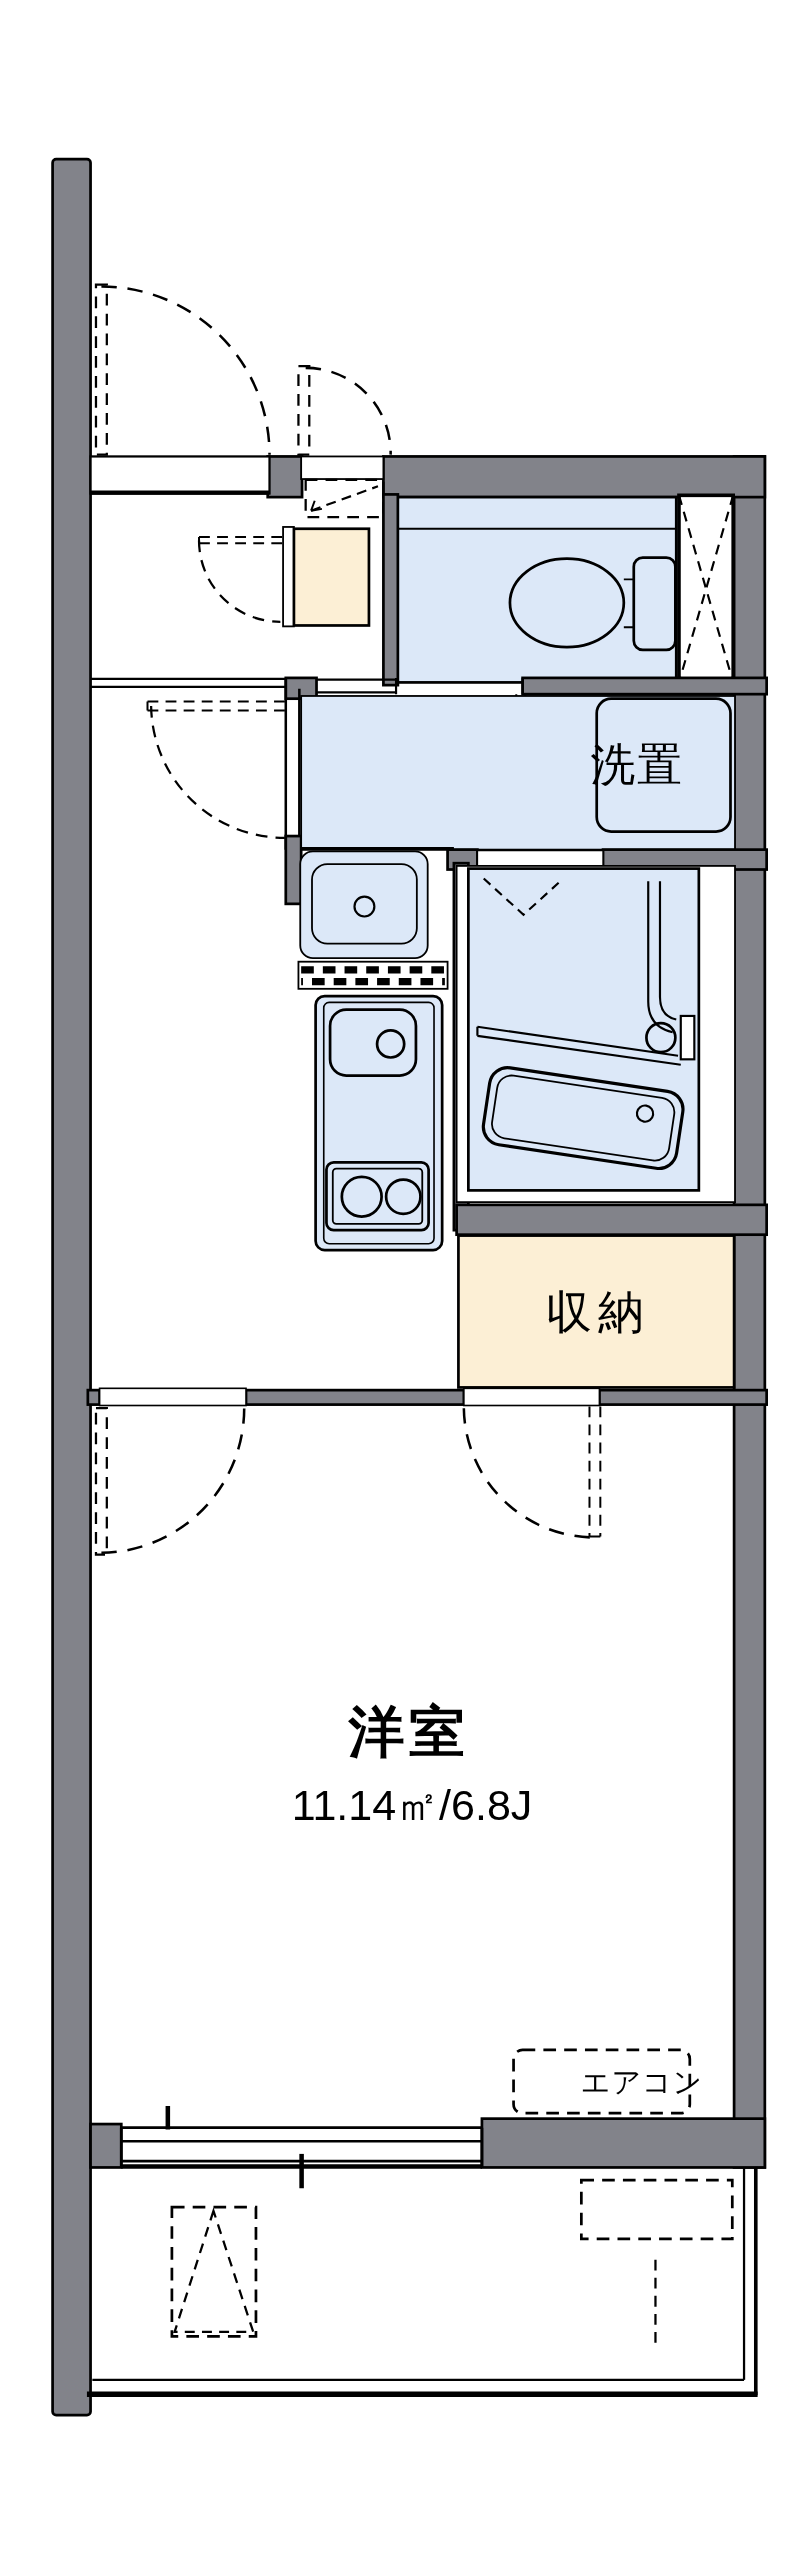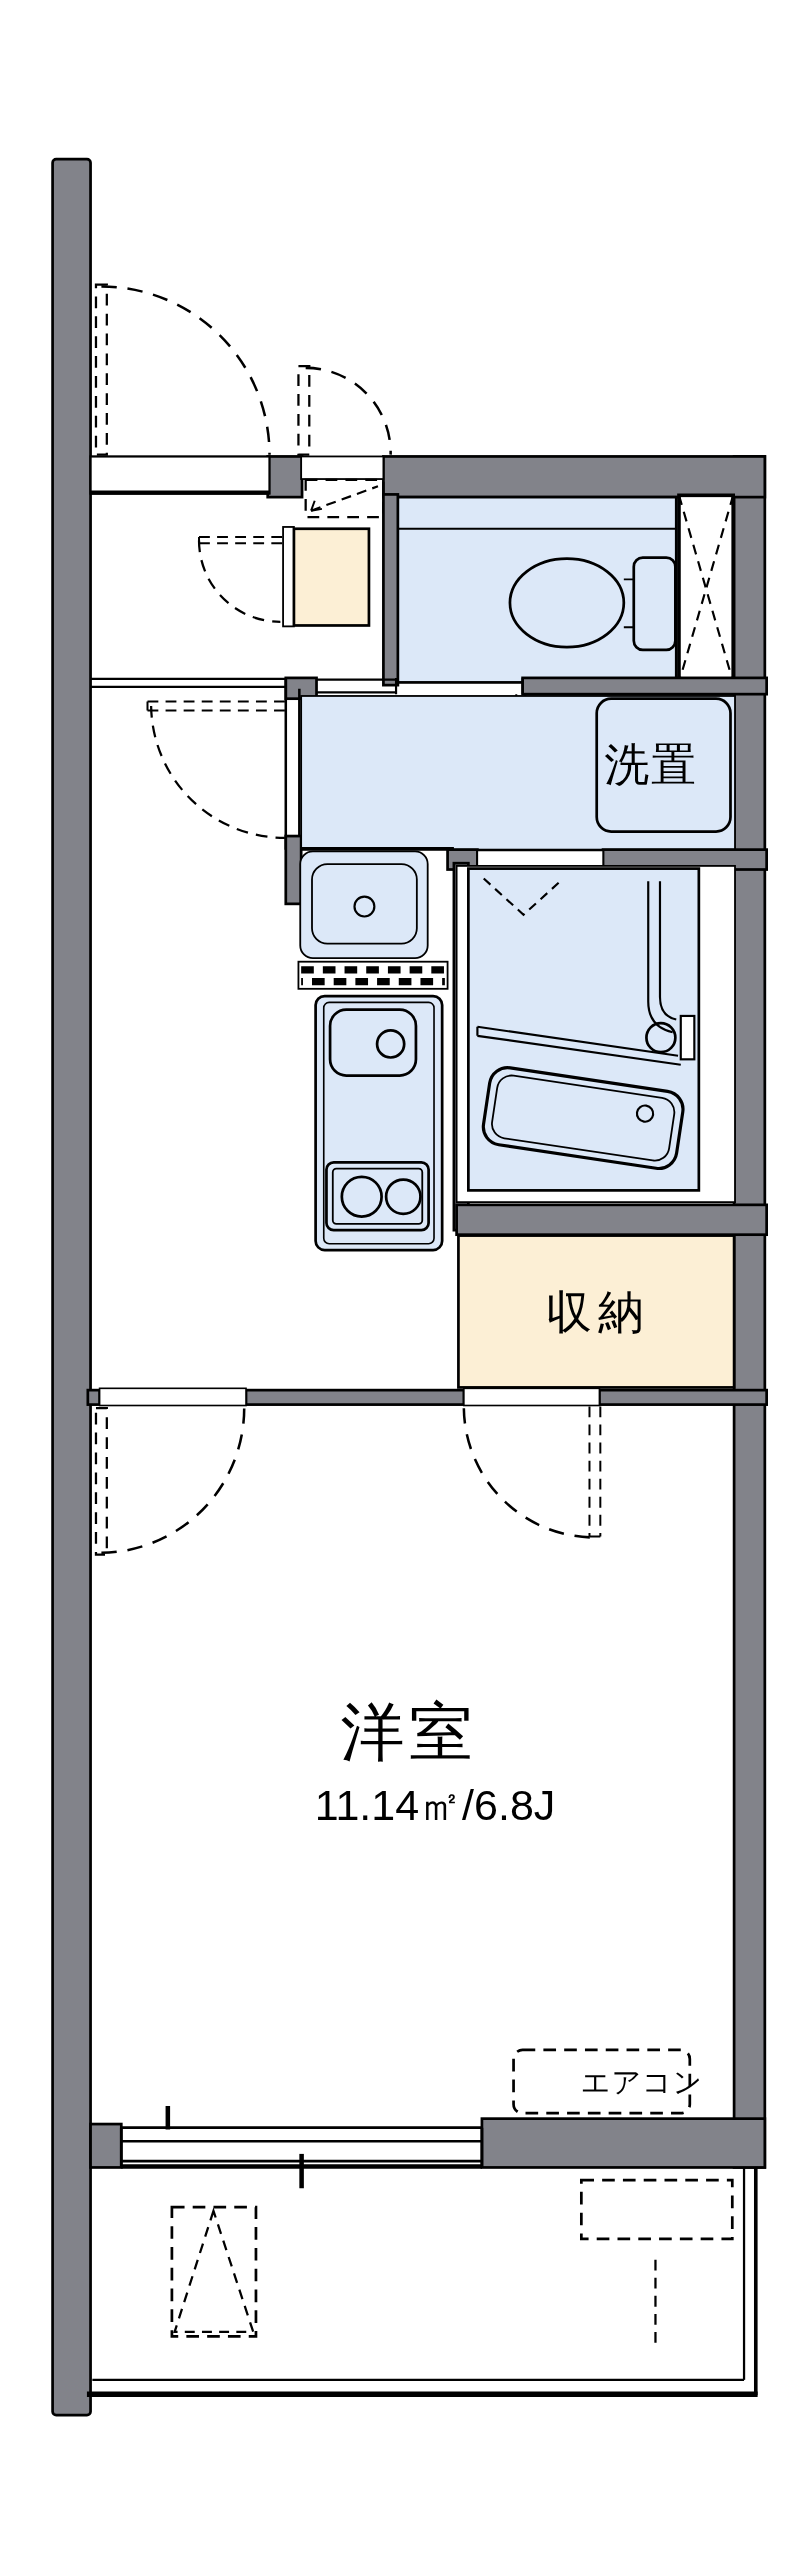--- a/index.html
+++ b/index.html
@@ -12,22 +12,22 @@
   .blue   {fill:var(--floor-blue,#dce8f8);stroke:#000;stroke-width:3;}
   .bluethin{fill:var(--floor-blue,#dce8f8);stroke:#000;stroke-width:2;}
   .beige  {fill:var(--floor-beige,#fcefd5);stroke:#000;stroke-width:3;}
   .white  {fill:#fff;stroke:#000;}
   .ln     {fill:none;stroke:#000;}
   .fx     {fill:none;stroke:#000;stroke-width:3;}
   .d      {fill:none;stroke:#000;stroke-width:2.5;stroke-dasharray:13 9;}
   .darc   {fill:none;stroke:#000;stroke-width:2.8;stroke-dasharray:17 12;}
   
   .lbl{position:absolute;transform:translate(-50%,-50%);white-space:nowrap;color:#000;line-height:1;}
-  .lbl-main   {font-size:64px;letter-spacing:4.5px;}
-  .lbl-area   {font-size:43px;letter-spacing:0px;margin-left:23px;}
+  .lbl-main   {font-size:56px;letter-spacing:4.5px;font-weight:bold;}
+  .lbl-area   {font-size:43px;letter-spacing:0px;}
   .lbl-laundry{font-size:45px;letter-spacing:1.8px;}
   .lbl-storage{font-size:46px;letter-spacing:6.3px;}
   .lbl-aircon {font-size:29px;letter-spacing:0.9px;}
 </style>
 </head>
 <body>
 
 <div class="stage">
 <svg class="plan-svg" width="812" height="2576" viewBox="0 0 898 2850">
 
@@ -189,17 +189,17 @@
     <path class="ln" d="M96,2649 H838" stroke-width="6"></path>
     <rect class="ln" x="190" y="2442" width="93" height="143" stroke-width="3" stroke-dasharray="14 9"></rect>
     <path class="ln" d="M236,2446 L193,2580 L280,2580 Z" stroke-width="2.5" stroke-dasharray="11 8"></path>
     <rect class="ln" x="643" y="2412" width="167" height="65" stroke-width="3" stroke-dasharray="14 9"></rect>
     <path class="ln" d="M725,2500 V2600" stroke-width="2.5" stroke-dasharray="12 8"></path>
   </g>
 </svg>
 
 <div class="lbl lbl-main" style="left:409px;top:1732px;">洋室</div>
 <div class="lbl lbl-area" style="left:412px;top:1805px;">11.14㎡/6.8J</div>
-<div class="lbl lbl-laundry" style="left:651px;top:764px;">洗置</div>
+<div class="lbl lbl-laundry" style="left:637px;top:764px;">洗置</div>
 <div class="lbl lbl-storage" style="left:598px;top:1312px;">収納</div>
 <div class="lbl lbl-aircon" style="left:602px;top:2082px;margin-left:40px;">エアコン</div>
 </div>
 
 
 </body></html>

